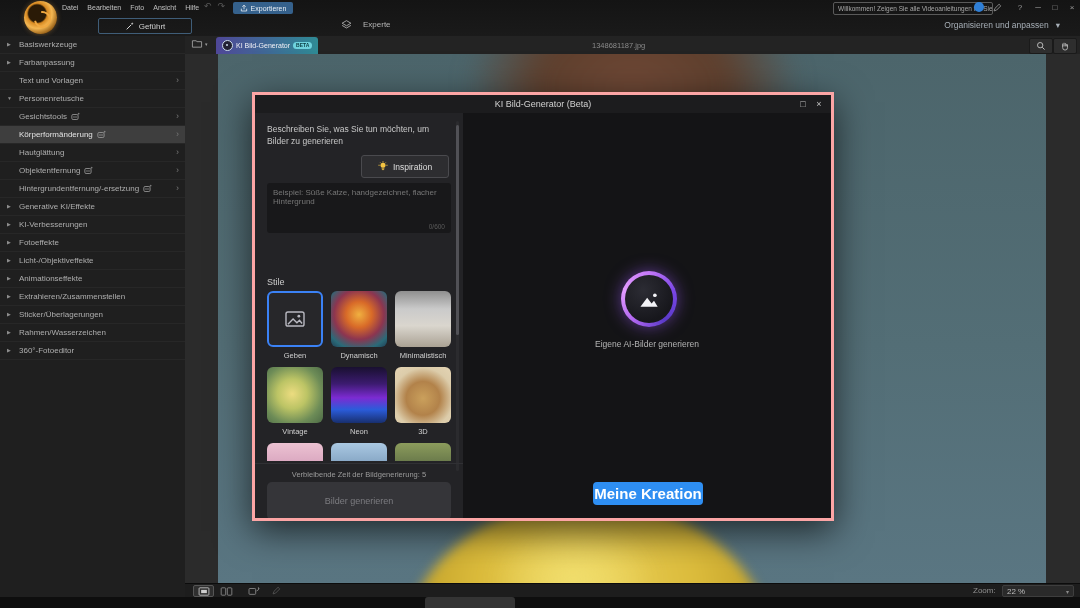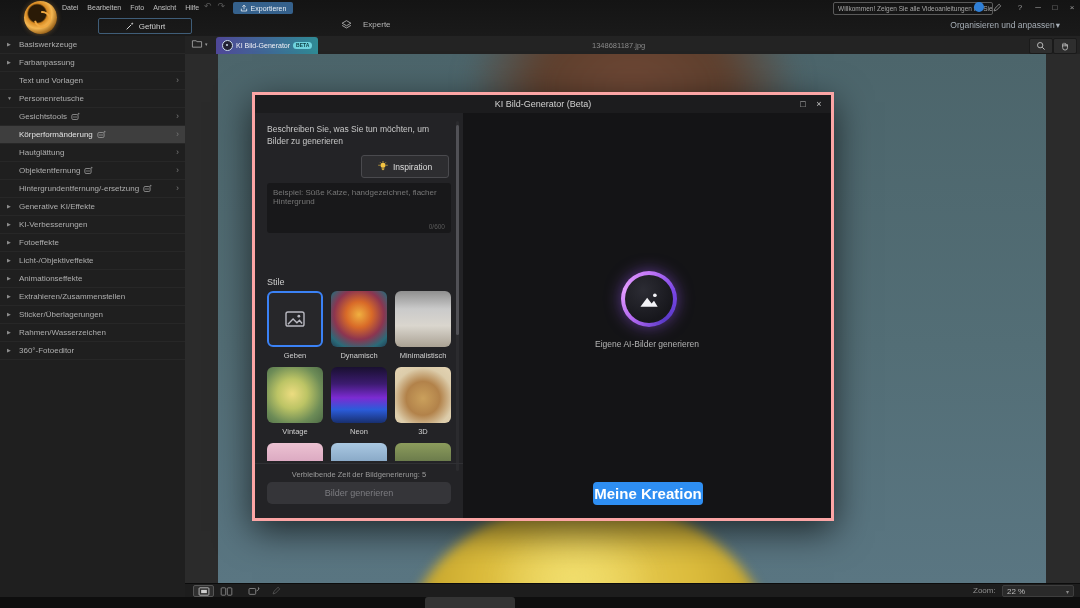--- a/index.html
+++ b/index.html
@@ -16,21 +16,21 @@
   .menubar{position:absolute;left:62px;top:4px;display:flex;gap:9px;font-size:7px;color:#c0c0c0}
   .menubar span{cursor:default}
   .hist{position:absolute;left:204px;top:1px;display:flex;gap:6px;font-size:9px;color:#585858}
   .export-btn{position:absolute;left:233px;top:2px;width:60px;height:12px;background:#35618c;border-radius:2px;
     display:flex;align-items:center;justify-content:center;gap:3px;color:#e8eef4;font-size:7px}
   .notify{position:absolute;left:833px;top:2px;width:150px;height:11px;border:1px solid #5a5a5a;border-radius:2px;
     font-size:6.5px;color:#a8a8a8;line-height:11px;padding:0 4px;white-space:nowrap;overflow:hidden}
   .notify-badge{position:absolute;left:974px;top:2px;width:10px;height:10px;border-radius:50%;background:#2f7fd6;
     color:#fff;font-size:6px;text-align:center;line-height:10px}
   .winctl{position:absolute;top:1px;font-size:8px;color:#9a9a9a;width:14px;text-align:center;line-height:13px}
-  .organize{position:absolute;right:20px;top:20px;display:flex;gap:1px;align-items:center;font-size:8.5px;color:#a7afb7}
+  .organize{position:absolute;right:20px;top:20px;display:flex;gap:7px;align-items:center;font-size:8.5px;color:#a7afb7}
   .guided-tab{position:absolute;left:98px;top:18px;width:92px;height:14px;border:1px solid #3f5d78;border-radius:2px;
     display:flex;align-items:center;justify-content:center;gap:4px;font-size:8px;color:#cfcfcf}
   .expert-tab{position:absolute;left:341px;top:19px;display:flex;align-items:center;gap:11px;font-size:8px;color:#b5b5b5}
 
   
   .sidebar{position:absolute;left:0;top:36px;width:185px;height:561px;background:#1f1f1f;border-right:1px solid #0d0d0d}
   .sb-row{position:relative;height:17px;border-bottom:1px solid #272727;display:flex;align-items:center;
     padding-left:19px;font-size:8px;color:#aeaeae;white-space:nowrap}
   .sb-row .tri{position:absolute;left:7px;top:0;font-size:5px;line-height:17px;color:#8d8d8d}
   .sb-row .chev{position:absolute;right:6px;top:0;font-size:9px;line-height:16px;color:#787878}
@@ -86,21 +86,21 @@
   .th-neo{background:linear-gradient(180deg,#191030 0%,#3c1b70 30%,#7c2bd2 55%,#2b5cda 76%,#182f6e 100%)}
   .th-3d{background:radial-gradient(circle at 50% 56%,#caa05c 0%,#b2824a 40%,#dcccaa 72%,#e4d4b4 100%)}
   .th-p1{background:linear-gradient(#ecc2d2,#dcaac2)}
   .th-p2{background:linear-gradient(#aac8e2,#8aaac8)}
   .th-p3{background:linear-gradient(#8c9c5c,#6c7c4c)}
   .style-part{position:absolute;width:56px;height:18px;border-radius:6px 6px 0 0}
   .dlg-scroll{position:absolute;left:201px;top:8px;width:3px;height:350px;background:#2b2b2e;border-radius:2px}
   .dlg-scroll .thumb{position:absolute;left:0;top:4px;width:3px;height:210px;background:#515156;border-radius:2px}
   .dlg-div{position:absolute;left:0;top:350px;width:208px;height:1px;background:#303034}
   .remaining{position:absolute;left:0;top:357px;width:208px;text-align:center;font-size:7.5px;color:#9a9a9a}
-  .gen-btn{position:absolute;left:12px;top:369px;width:184px;height:22px;background:#353539;border-radius:5px;
+  .gen-btn{position:absolute;left:12px;top:369px;width:184px;height:38px;background:#353539;border-radius:5px;
     font-size:9px;color:#7c7c80;display:flex;align-items:center;justify-content:center}
   .ring{position:absolute;left:158px;top:158px;width:56px;height:56px;border-radius:50%;
     background:conic-gradient(#c478f8,#7a46e6,#5a3ac8,#b066f0,#e29aff,#c478f8);
     box-shadow:0 0 16px rgba(150,86,240,.55);display:flex;align-items:center;justify-content:center}
   .ring .inner{width:48px;height:48px;border-radius:50%;background:radial-gradient(circle at 38% 32%,#2c2c34,#17171c 70%);
     display:flex;align-items:center;justify-content:center}
   .empty-text{position:absolute;left:0;top:226px;width:368px;text-align:center;font-size:8.5px;color:#b5b5b5}
   .creation-btn{position:absolute;left:130px;top:369px;width:110px;height:23px;background:#2e8ef2;border-radius:4px;
     display:flex;align-items:center;justify-content:center;font-size:15px;font-weight:bold;color:#fff}
 

